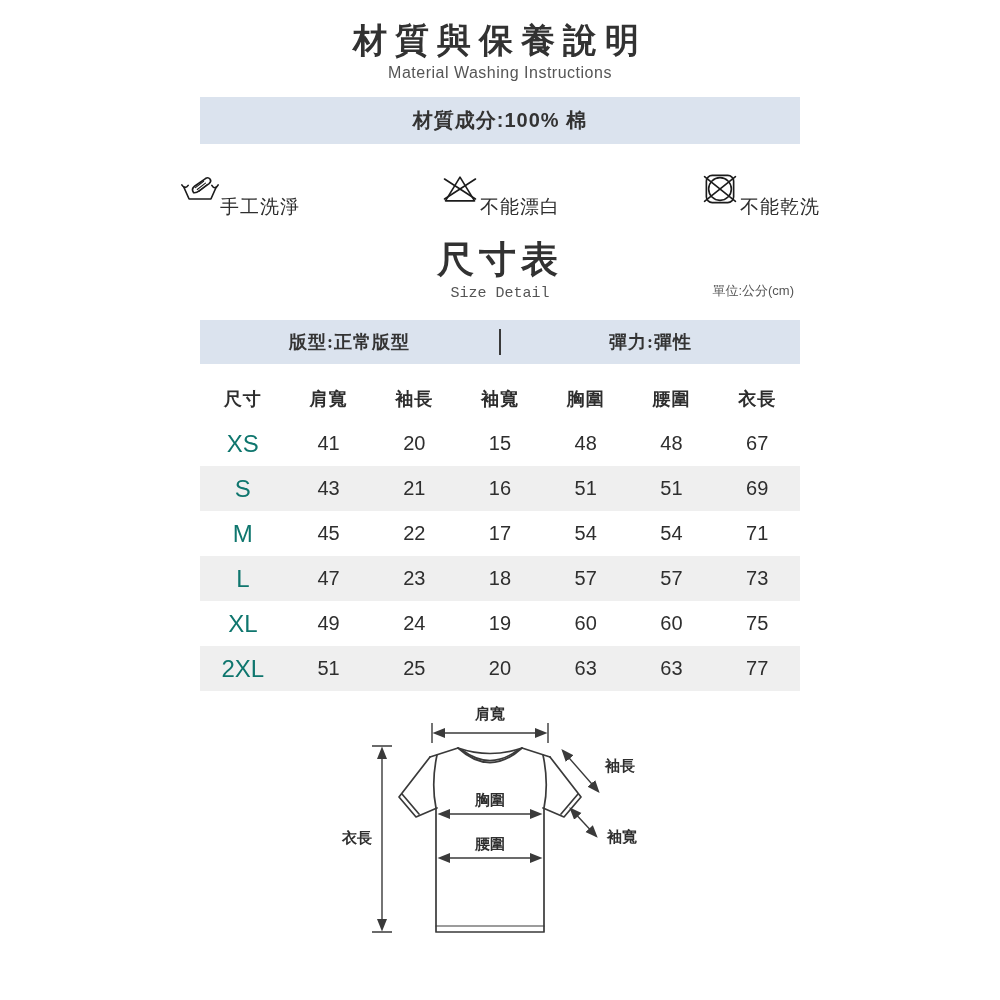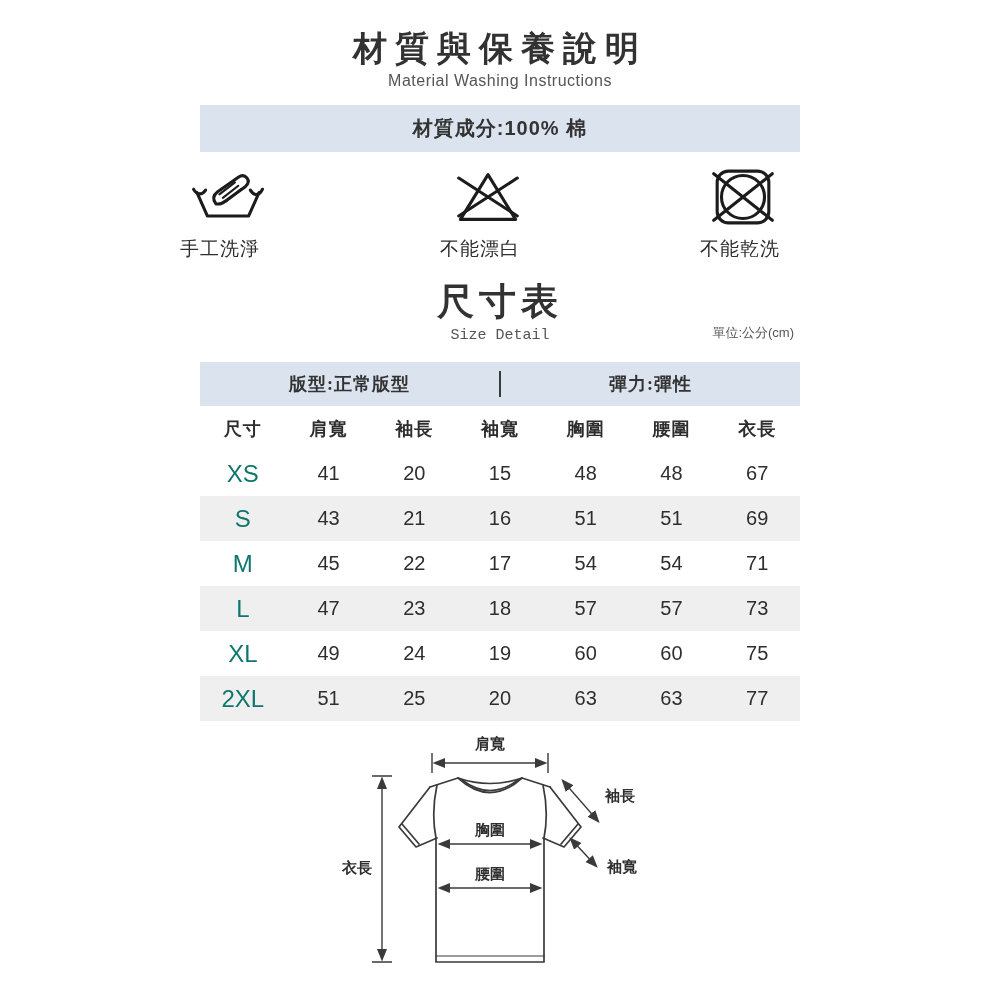--- a/index.html
+++ b/index.html
@@ -1,51 +1,51 @@
 <!DOCTYPE html>
 <html><head>
 <meta charset="utf-8">
 <style>
   * { margin:0; padding:0; box-sizing:border-box; }
   html,body { width:1000px; height:1000px; overflow:hidden; background:#ffffff;
     font-family:"Liberation Sans","DejaVu Sans",sans-serif; color:#333; }
-  .page { width:1000px; height:764px; padding-top:28px; }
+  .page { width:1000px; height:764px; padding-top:20px; }
 
   
   .care-title { text-align:center; font-size:34px; font-weight:700; letter-spacing:8px;
     color:#323232; line-height:1.2; }
   .care-sub { text-align:center; font-size:16px; color:#555; margin-top:3px; letter-spacing:.5px; }
 
   
   .banner { width:600px; height:47px; margin:15px auto 0; background:#dbe3ee;
     display:flex; align-items:center; justify-content:center;
     font-size:20px; font-weight:600; color:#333; letter-spacing:1px; }
 
   
   .icons-row { width:640px; margin:14px auto 0; display:flex; justify-content:space-between; }
-  .care-item { width:120px; display:flex; flex-direction:column; align-items:flex-start; }
+  .care-item { width:120px; display:flex; flex-direction:row; align-items:flex-end; }
   .care-item svg { height:62px; display:block; }
   .care-label { margin-top:8px; font-size:19px; color:#2e2e2e; letter-spacing:1px; white-space:nowrap; }
   .care-sublabel { font-size:19px; color:#2e2e2e; margin-top:2px; }
 
   
   .size-head { position:relative; width:600px; margin:18px auto 0; text-align:center; }
   .size-title { font-size:37px; font-weight:700; letter-spacing:5px; color:#323232; line-height:1.2; }
   .size-sub { font-size:15px; color:#555; margin-top:3px;font-family:Liberation Mono, monospace; }
   .unit-note { position:absolute; right:6px; bottom:2px; font-size:13px; color:#555; }
 
   
   .size-table { width:600px; margin:18px auto 0; }
   .fit-row { height:44px; background:#dbe3ee; display:flex; align-items:center;
     font-size:18px; font-weight:600; color:#333; }
   .fit-cell { flex:1; text-align:center; letter-spacing:1px;font-family:Liberation Serif, serif; }
   .fit-divider { width:2px; height:26px; background:#3a3a3a; }
   .trow { display:grid; grid-template-columns:repeat(7,1fr); height:45px; align-items:center;
     text-align:center; }
-  .thead { font-size:18px; font-weight:600; color:#2e2e2e; letter-spacing:1px; }
+  .thead { font-size:18px; font-weight:600; color:#2e2e2e; letter-spacing:1px;margin-top:12px; }
   .trow.alt { background:#efefef; }
   .cell-size { font-size:24px; color:#0f766e; }
   .cell-val { font-size:20px; color:#2e2e2e; }
 
   
   .diagram { width:340px; margin:4px auto 0; }
   .diagram svg { display:block; }
   .dg-line { stroke:#3a3a3a; stroke-width:1.7; fill:none; stroke-linecap:round; stroke-linejoin:round; }
   .dg-arrow { stroke:#3a3a3a; stroke-width:1.4; fill:none; }
   .dg-text { font-size:15px; font-weight:600; fill:#2f2f2f; }

